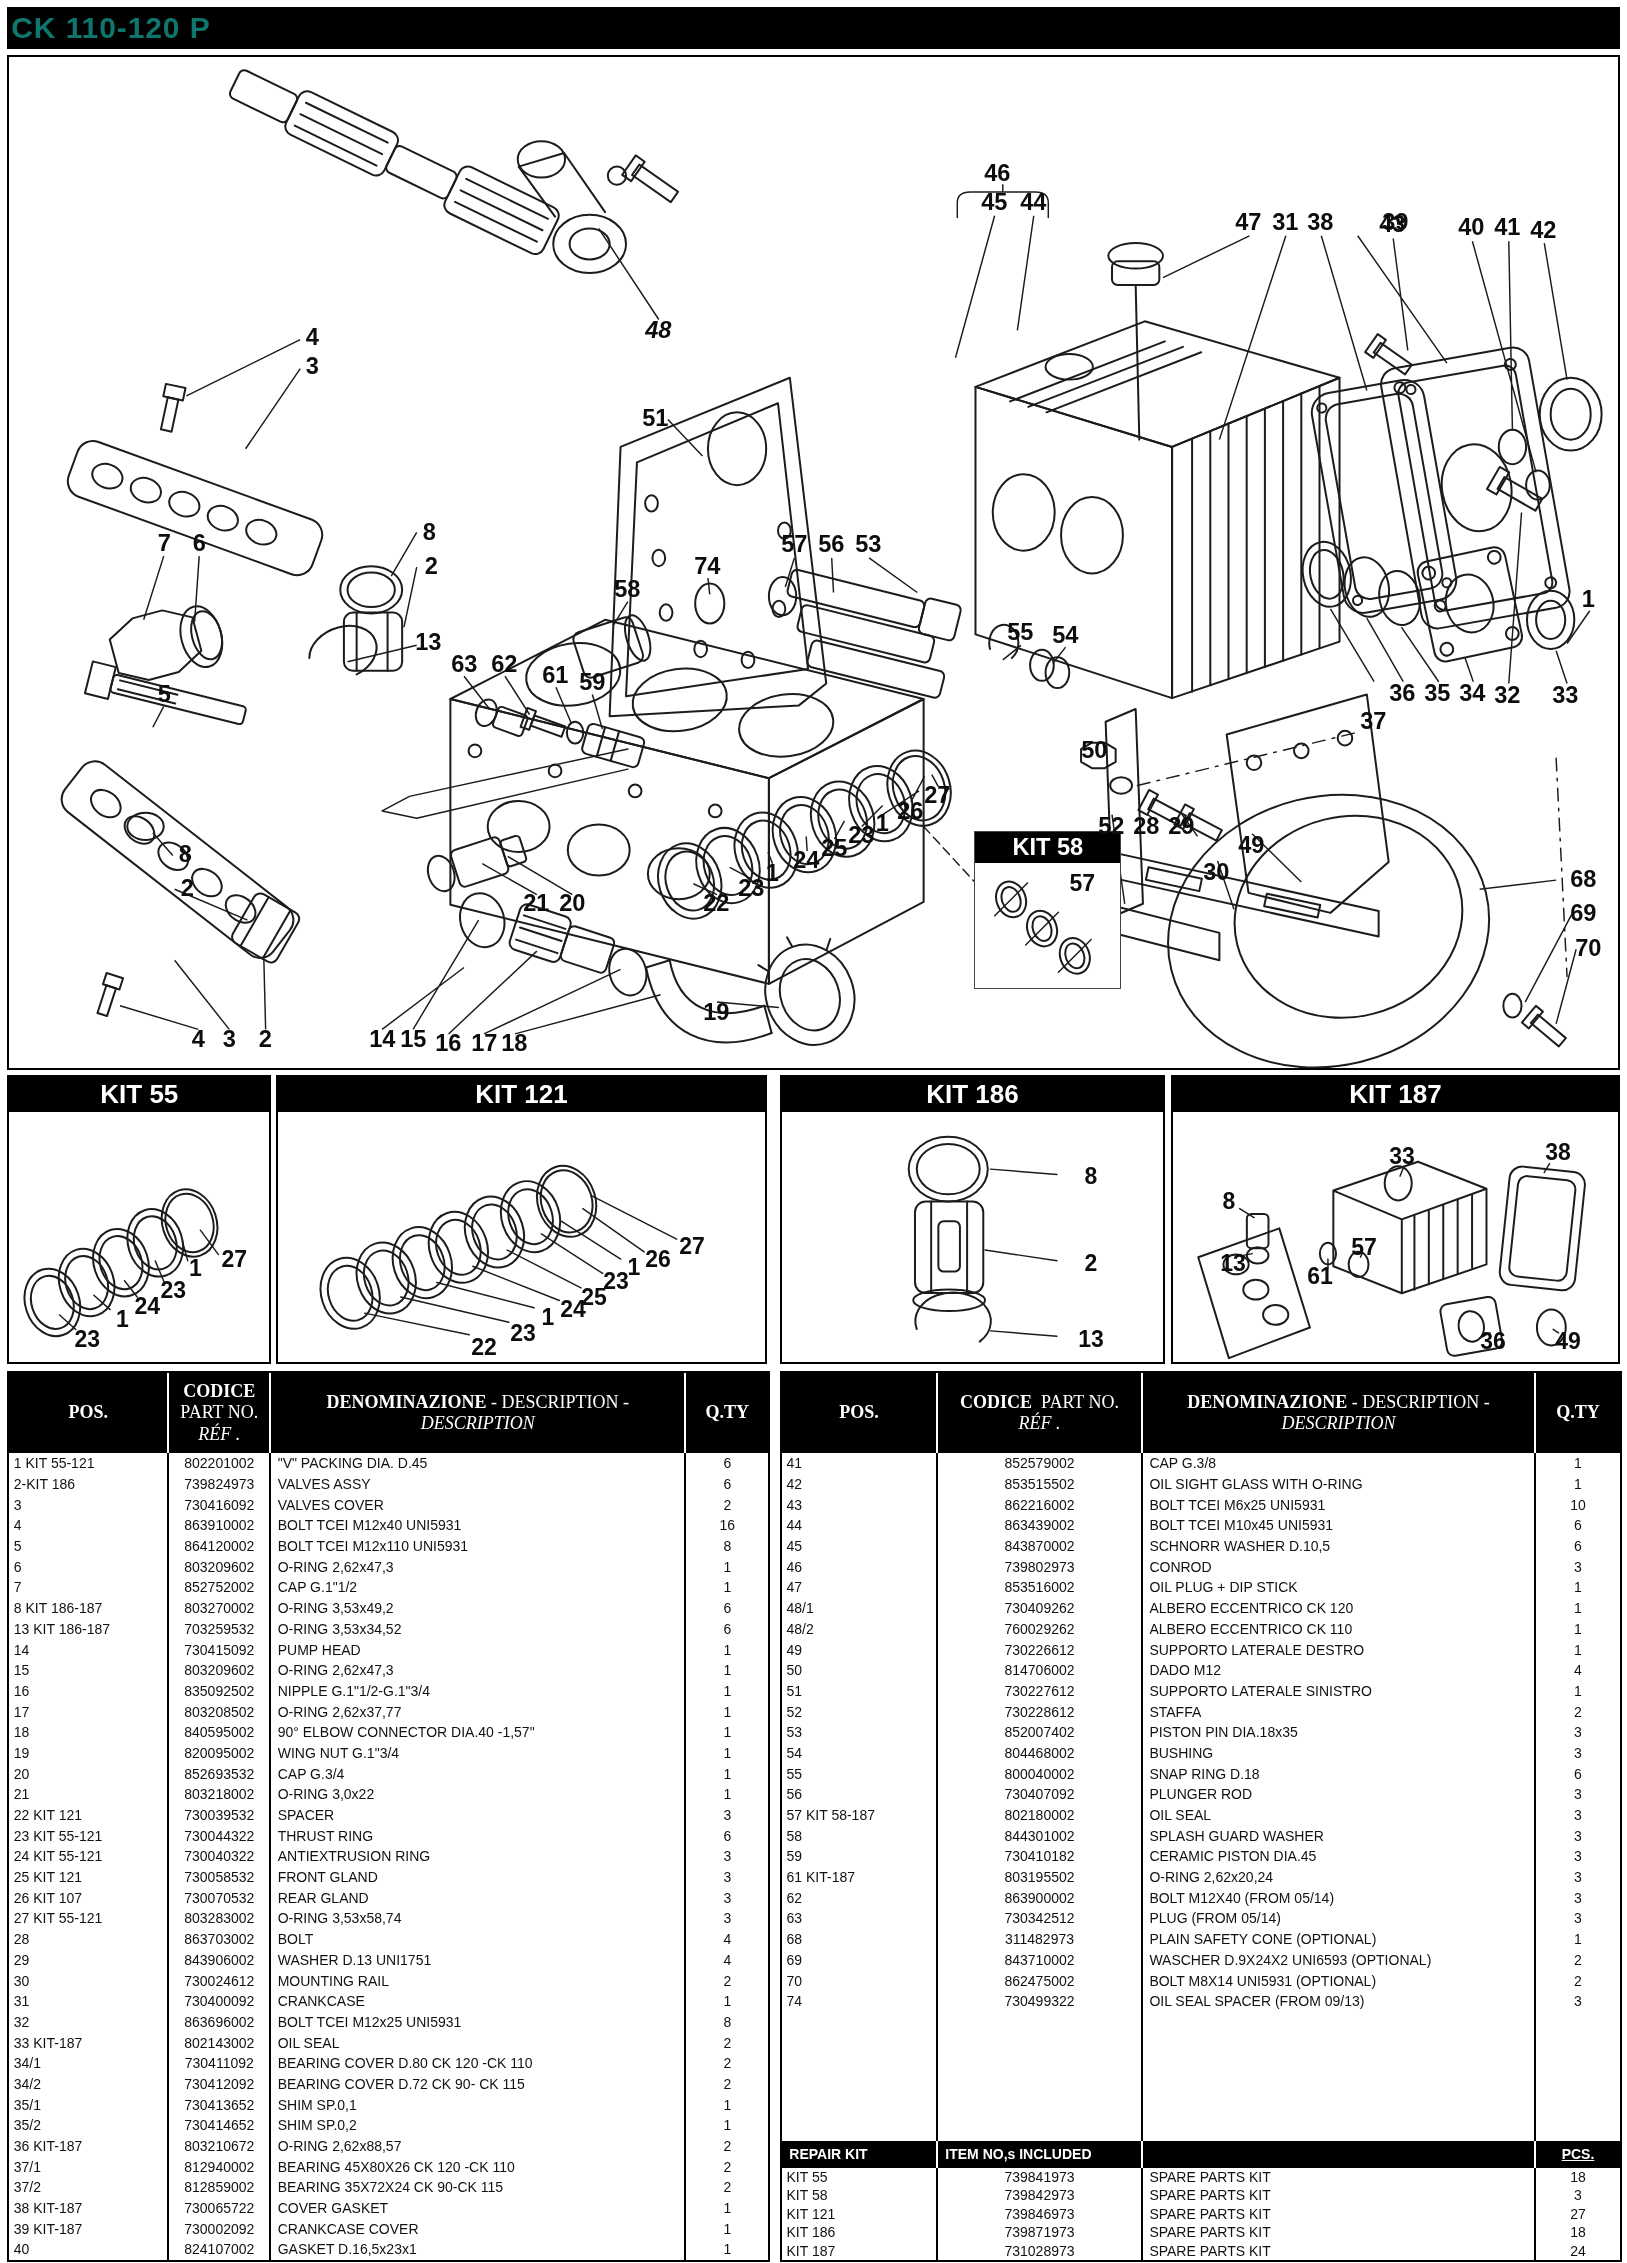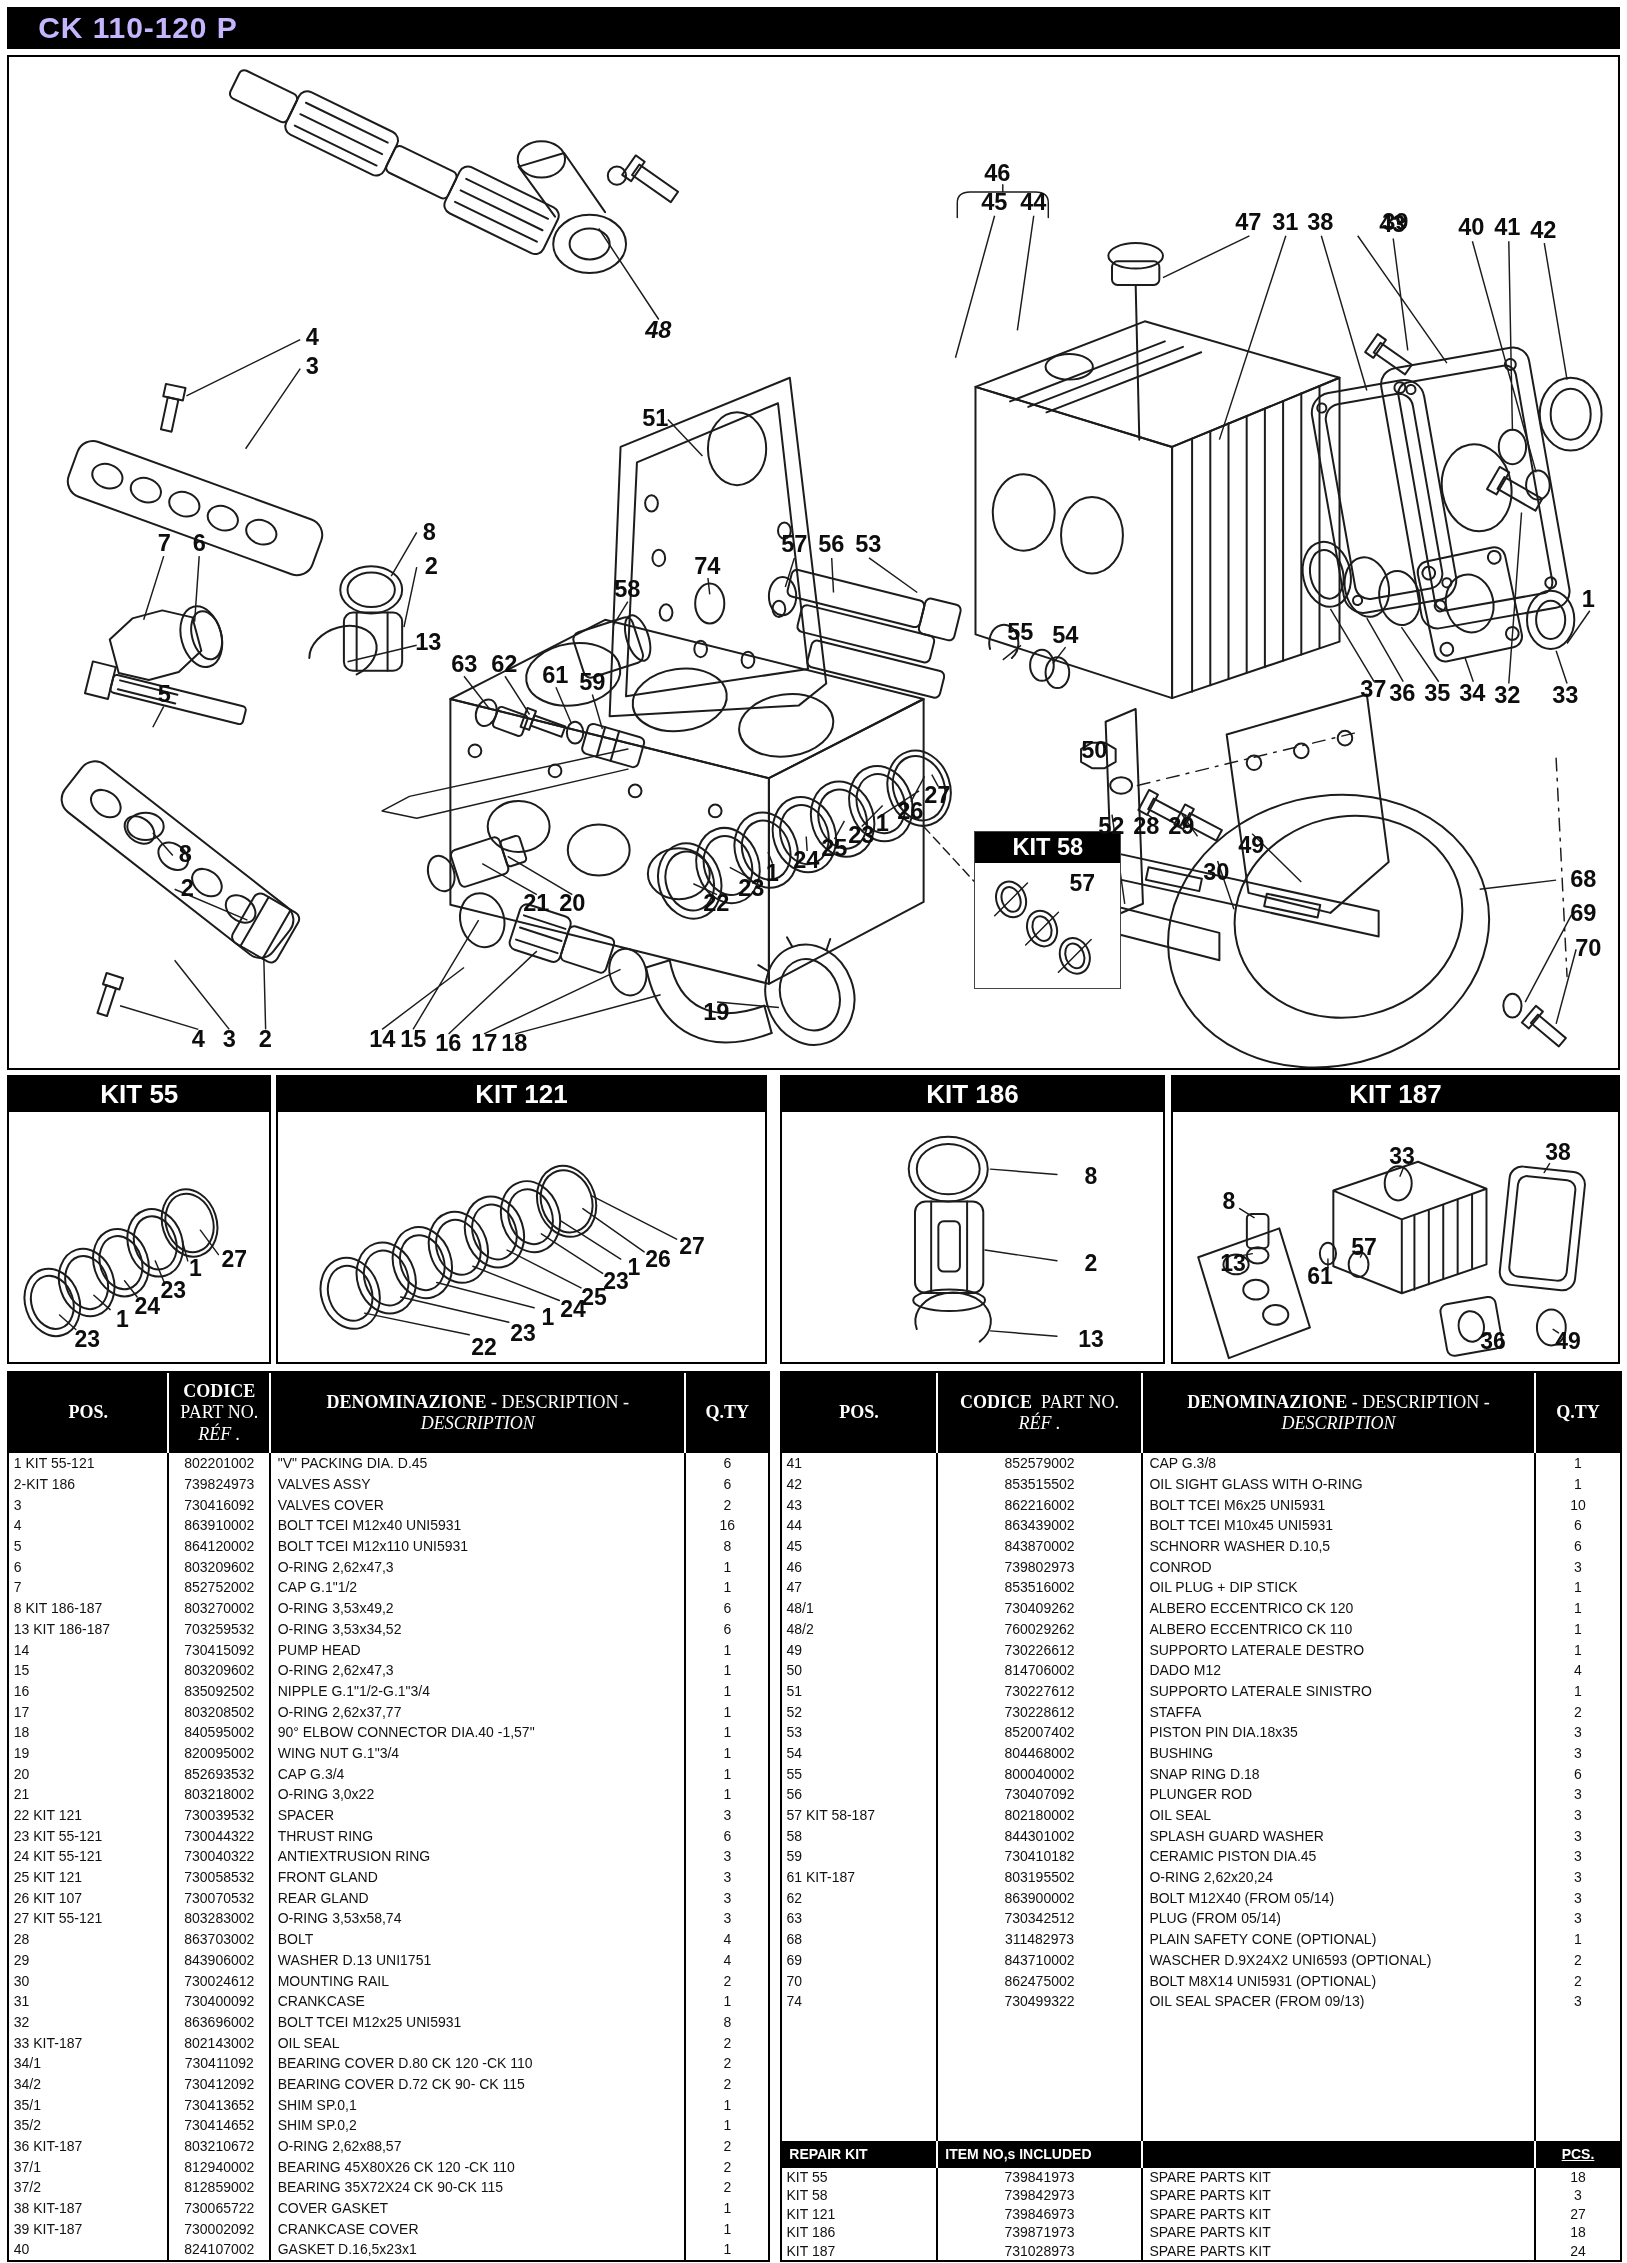--- a/index.html
+++ b/index.html
@@ -1,18 +1,18 @@
 <!DOCTYPE html>
 <html style="font-size:14.5px"><head>
 <meta charset="utf-8">
 <style>
   html,body{margin:0;padding:0;background:#e8e8e8;}
   .page{position:relative;width:1627px;height:2264px;background:#ffffff;font-family:"Liberation Sans",sans-serif;color:#111;overflow:hidden;}
-  .titlebar{position:absolute;left:7.3px;top:7.3px;width:1613px;height:42px;background:#000;color:#c4b5fd;
-    font-weight:bold;font-size:30px;line-height:42px;padding-left:31px;box-sizing:border-box;letter-spacing:0.9px;}
+  .titlebar{position:absolute;left:7.3px;top:7.3px;width:1613px;height:42px;background:#000;color:#0f766e;
+    font-weight:bold;font-size:30px;line-height:42px;padding-left:4px;box-sizing:border-box;letter-spacing:0.9px;}
   .diagram{position:absolute;left:7.3px;top:55px;width:1613px;height:1015px;border:2.7px solid #000;box-sizing:border-box;background:#fff;}
   .art{position:absolute;left:0;top:0;width:100%;height:100%;}
   .callout{position:absolute;transform:translate(-50%,-50%);font-weight:bold;font-size:23.6px;color:#0d0d0d;white-space:nowrap;z-index:5;}
   
   .kit58{position:absolute;left:965px;top:774px;width:147px;height:158px;border:1.8px solid #444;background:#fff;box-sizing:border-box;z-index:4;}
   .kit58 .kithead{height:31px;font-size:23.6px;line-height:31px;}
   .kit58 .kitbody{height:122px;}
   
   .kitbox{position:absolute;top:1075px;height:289px;border:2.7px solid #000;box-sizing:border-box;background:#fff;}
   #kit55{left:7.3px;width:264px;} #kit121{left:276px;width:491px;}
@@ -431,21 +431,21 @@
       <span class="callout" style="left: 698px; top: 509px;">74</span>
       <span class="callout" style="left: 618px; top: 532px;">58</span>
       <span class="callout" style="left: 419px; top: 585px;">13</span>
       <span class="callout" style="left: 455px; top: 607px;">63</span>
       <span class="callout" style="left: 495px; top: 607px;">62</span>
       <span class="callout" style="left: 546px; top: 618px;">61</span>
       <span class="callout" style="left: 583px; top: 625px;">59</span>
       <span class="callout" style="left: 1011px; top: 575px;">55</span>
       <span class="callout" style="left: 1056px; top: 578px;">54</span>
       <span class="callout" style="left: 1579px; top: 542px;">1</span>
-      <span class="callout" style="left: 1364px; top: 632px;">37</span>
+      <span class="callout" style="left: 1364px; top: 664px;">37</span>
       <span class="callout" style="left: 1393px; top: 636px;">36</span>
       <span class="callout" style="left: 1428px; top: 636px;">35</span>
       <span class="callout" style="left: 1463px; top: 636px;">34</span>
       <span class="callout" style="left: 1498px; top: 638px;">32</span>
       <span class="callout" style="left: 1556px; top: 638px;">33</span>
       <span class="callout" style="left: 155px; top: 637px;">5</span>
       <span class="callout" style="left: 1085px; top: 693px;">50</span>
       <span class="callout" style="left: 1102px; top: 769px;">52</span>
       <span class="callout" style="left: 1137px; top: 769px;">28</span>
       <span class="callout" style="left: 1172px; top: 769px;">29</span>

